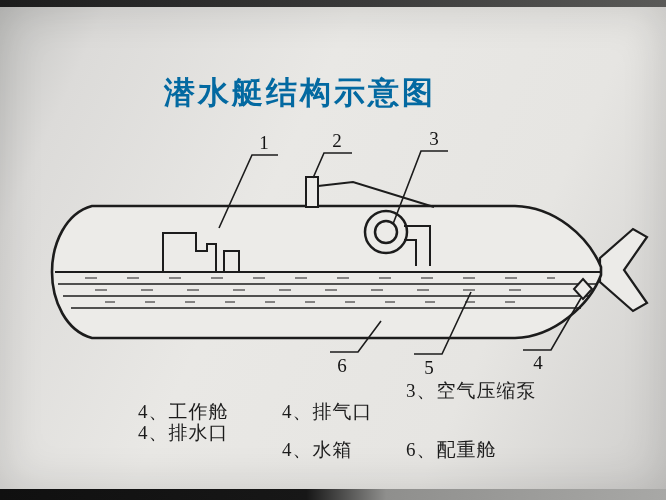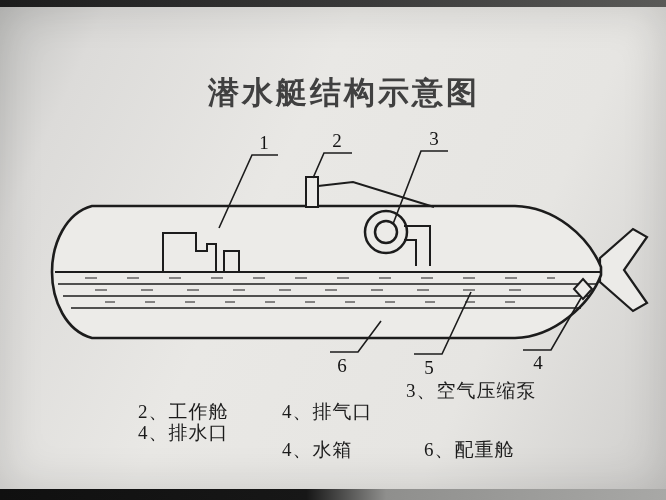--- a/index.html
+++ b/index.html
@@ -21,22 +21,21 @@
   .paper {
     position:absolute; top:7px; bottom:11px; left:0; right:0;
     background:linear-gradient(115deg,#c4c4c2 0%,#dcdbd9 12%,#e9e8e5 40%,#e6e5e2 72%,#cfcecc 100%);
     box-shadow: inset 0 0 46px rgba(0,0,0,0.14);
   }
   .title {
     position:absolute; top:72px; left:0; width:600px;
     text-align:center;
     font-family:"Liberation Sans", sans-serif;
     font-weight:bold; font-size:31px; letter-spacing:3px;
-    color:#404040;
-    margin-left:44px;
+    color:#0369a1;
   }
   .diagram-svg { position:absolute; top:0; left:0; }
   .num {
     font-family:"Liberation Serif", serif;
     font-size:19px; fill:#141414;
   }
   .legend-item {
     position:absolute;
     font-size:19px; color:#1b1b1b; letter-spacing:1px;
     font-family:"Liberation Serif", serif;
@@ -92,18 +91,18 @@
   </g>
 
   <text class="num" x="264" y="149" text-anchor="middle">1</text>
   <text class="num" x="337" y="147" text-anchor="middle">2</text>
   <text class="num" x="434" y="145" text-anchor="middle">3</text>
   <text class="num" x="538" y="369" text-anchor="middle">4</text>
   <text class="num" x="429" y="374" text-anchor="middle">5</text>
   <text class="num" x="342" y="372" text-anchor="middle">6</text>
 </svg>
 
-<div class="legend-item" style="left:138px; top:399px">2、工作舱</div>
+<div class="legend-item" style="left:138px; top:399px">4、工作舱</div>
 <div class="legend-item" style="left:282px; top:399px">4、排气口</div>
 <div class="legend-item" style="left:406px; top:378px">3、空气压缩泵</div>
 <div class="legend-item" style="left:138px; top:420px">4、排水口</div>
 <div class="legend-item" style="left:282px; top:437px">4、水箱</div>
-<div class="legend-item" style="left:424px; top:437px">6、配重舱</div>
+<div class="legend-item" style="left:406px; top:437px">6、配重舱</div>
 
 </body></html>

